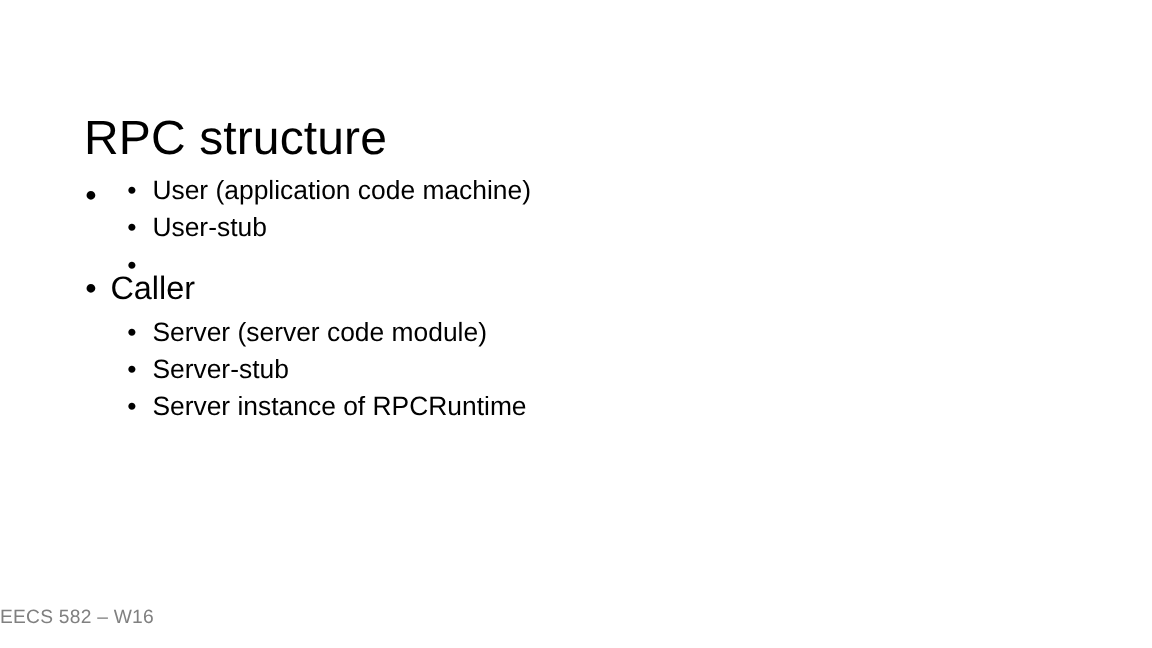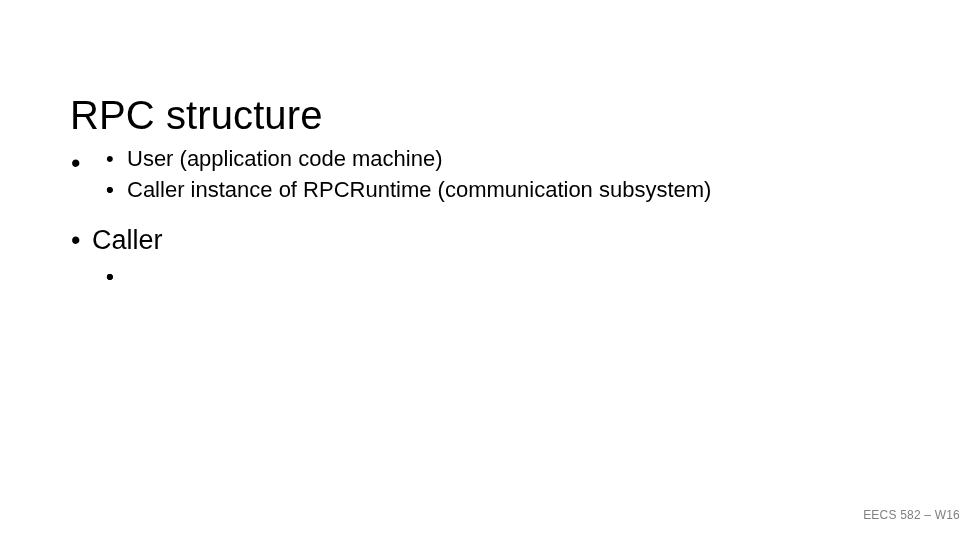--- a/index.html
+++ b/index.html
@@ -89,22 +89,22 @@
     line-height: 31px;
     color: #000000;
   }
 
   
   .slide-footer {
     position: absolute;
     left: 0;
     right: 0;
     top: 508px;
-    text-align: right;
-    font-size: 12px;
+    text-align: left;
+    font-size: 16px;
     line-height: 14px;
     color: #808080;
     letter-spacing: 0.2px;
   }
 </style>
 </head>
 <body>
 
 <div class="slide">
 
@@ -116,42 +116,45 @@
       <div class="bullet-l1">
         <span class="marker">•</span>
       </div>
       <div class="sub-list">
         <div class="bullet-l2">
           <span class="marker">•</span>
           <span>User (application code machine)</span>
         </div>
         <div class="bullet-l2">
           <span class="marker">•</span>
+          <span>User-stub</span>
         </div>
         <div class="bullet-l2">
           <span class="marker">•</span>
-          <span>Caller instance of RPCRuntime (communication subsystem)</span>
         </div>
       </div>
     </div>
 
     <div class="group">
       <div class="bullet-l1">
         <span class="marker">•</span>
         <span>Caller</span>
       </div>
       <div class="sub-list">
         <div class="bullet-l2">
           <span class="marker">•</span>
+          <span>Server (server code module)</span>
         </div>
         <div class="bullet-l2">
           <span class="marker">•</span>
+          <span>Server-stub</span>
         </div>
         <div class="bullet-l2">
           <span class="marker">•</span>
+          <span>Server instance of RPCRuntime</span>
         </div>
       </div>
     </div>
 
   </div>
 
   <div class="slide-footer">EECS 582 – W16</div>
 
 </div>
 

